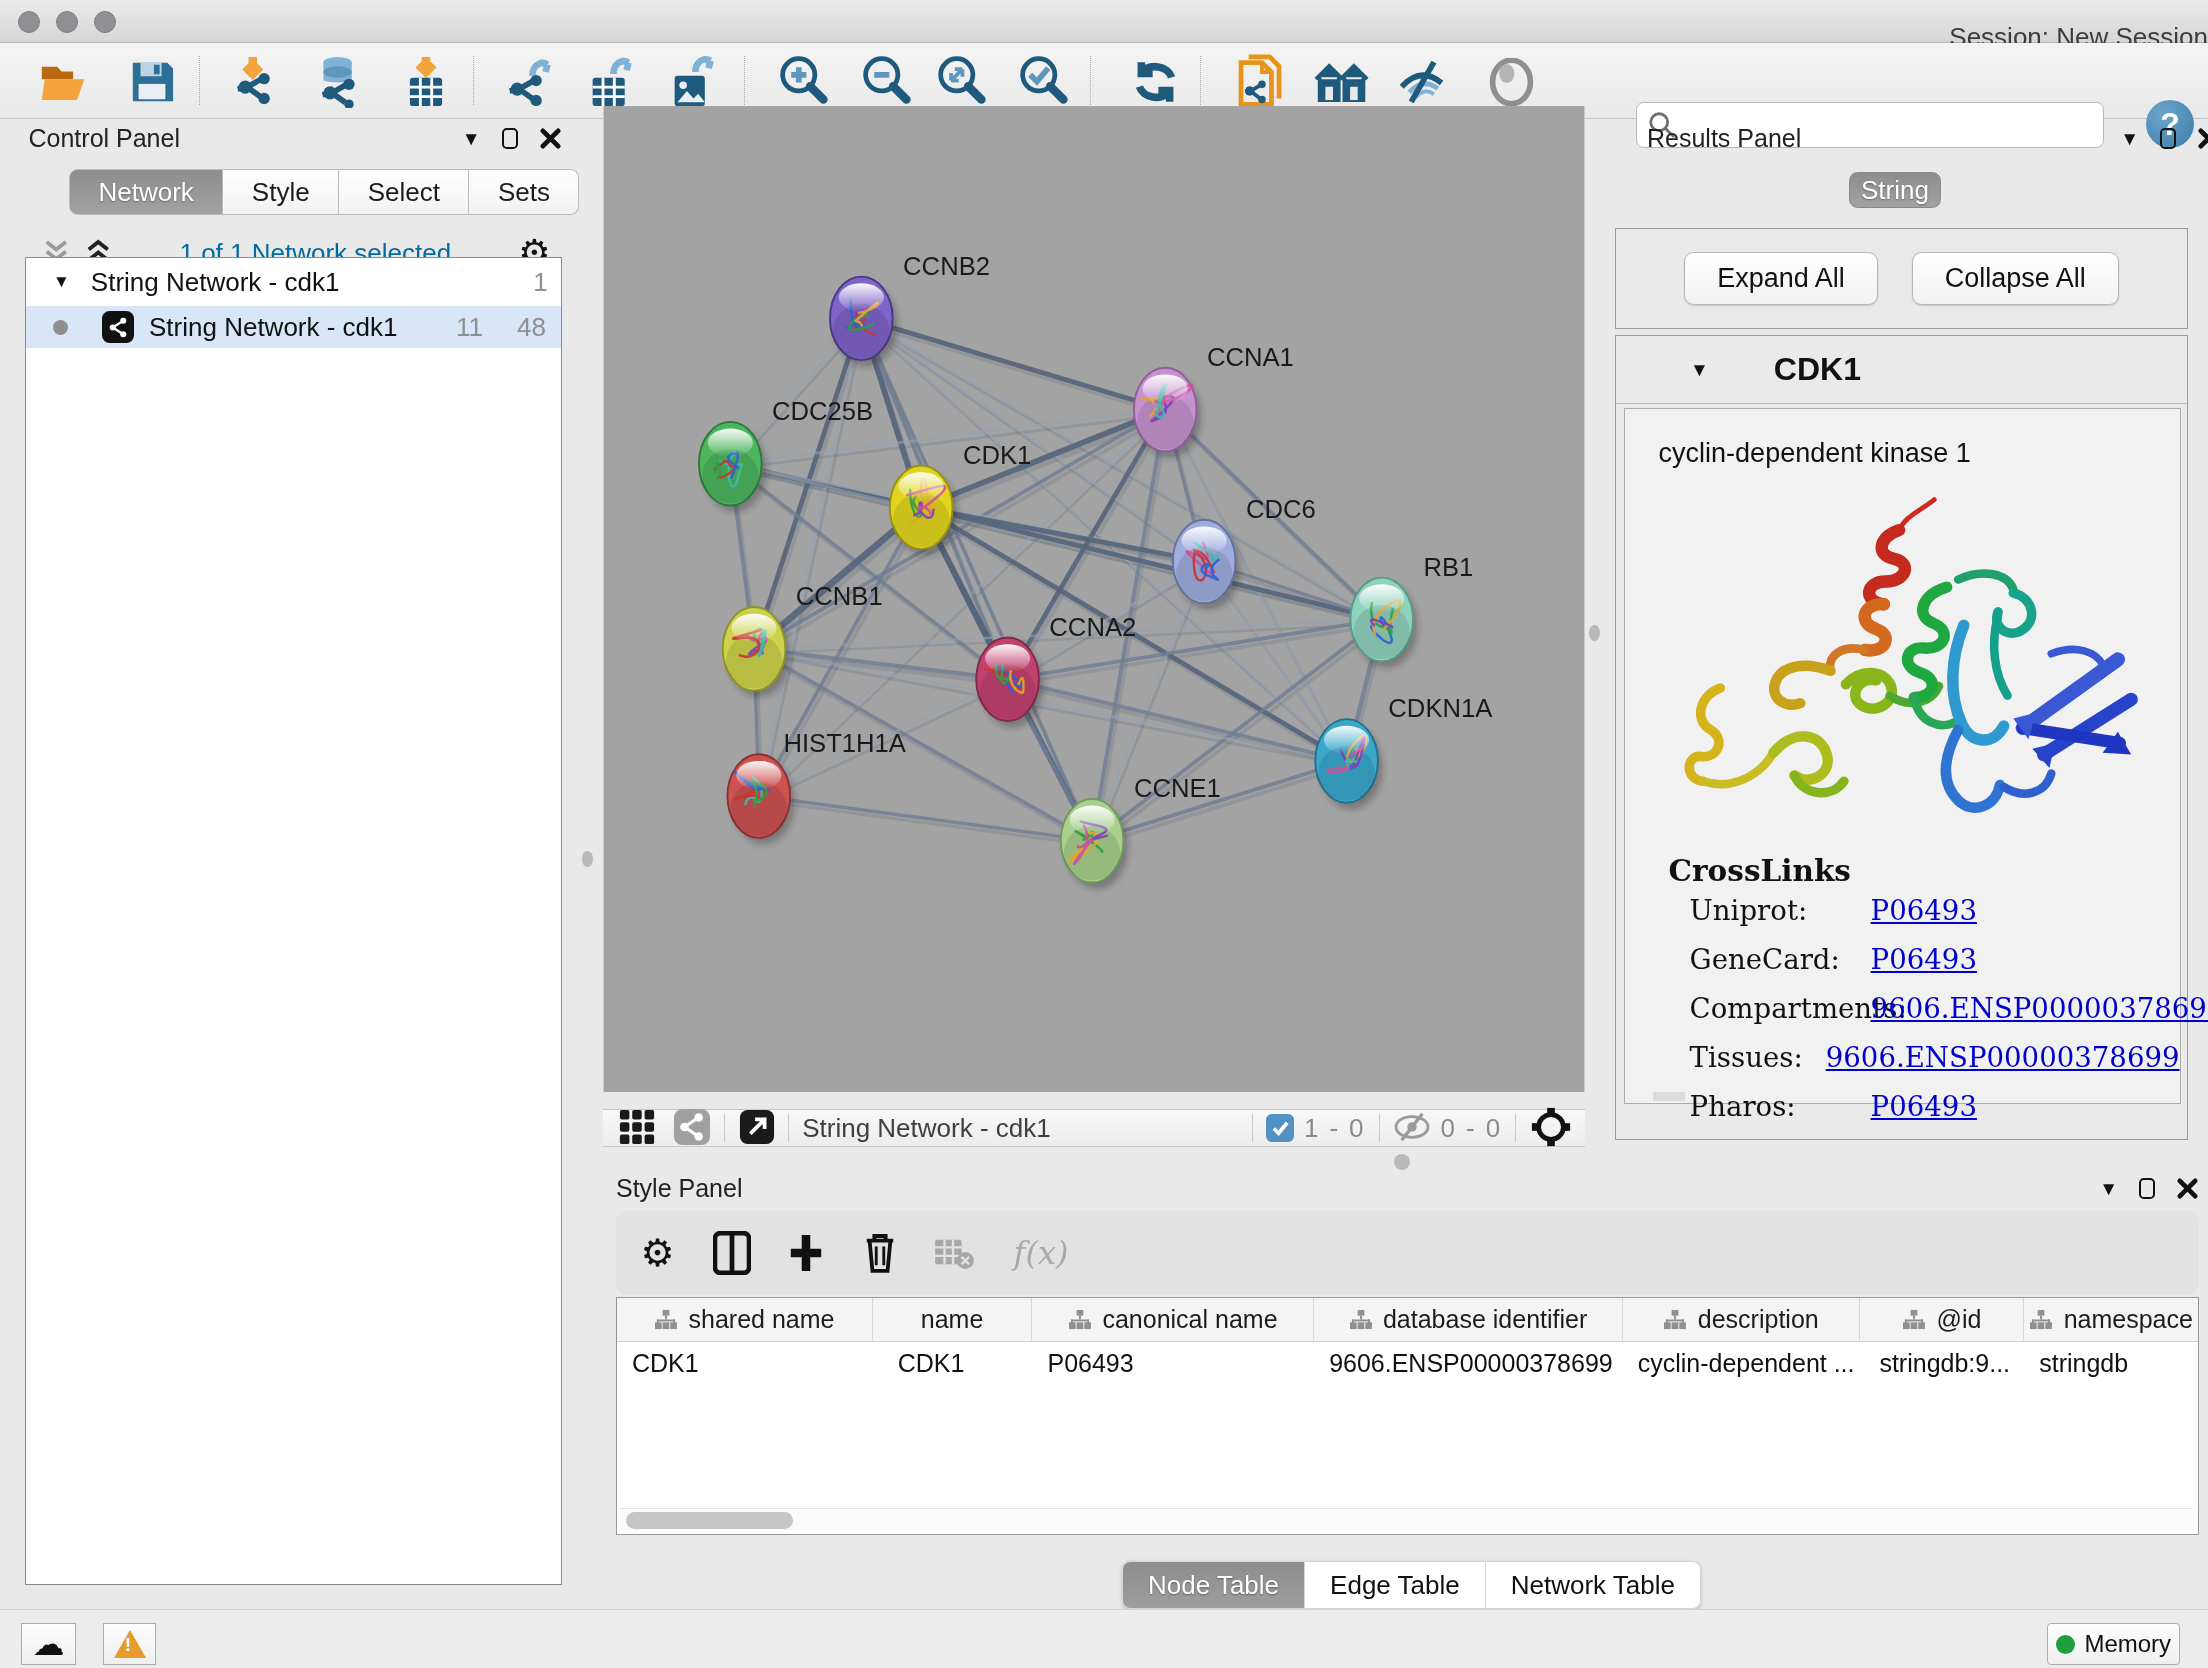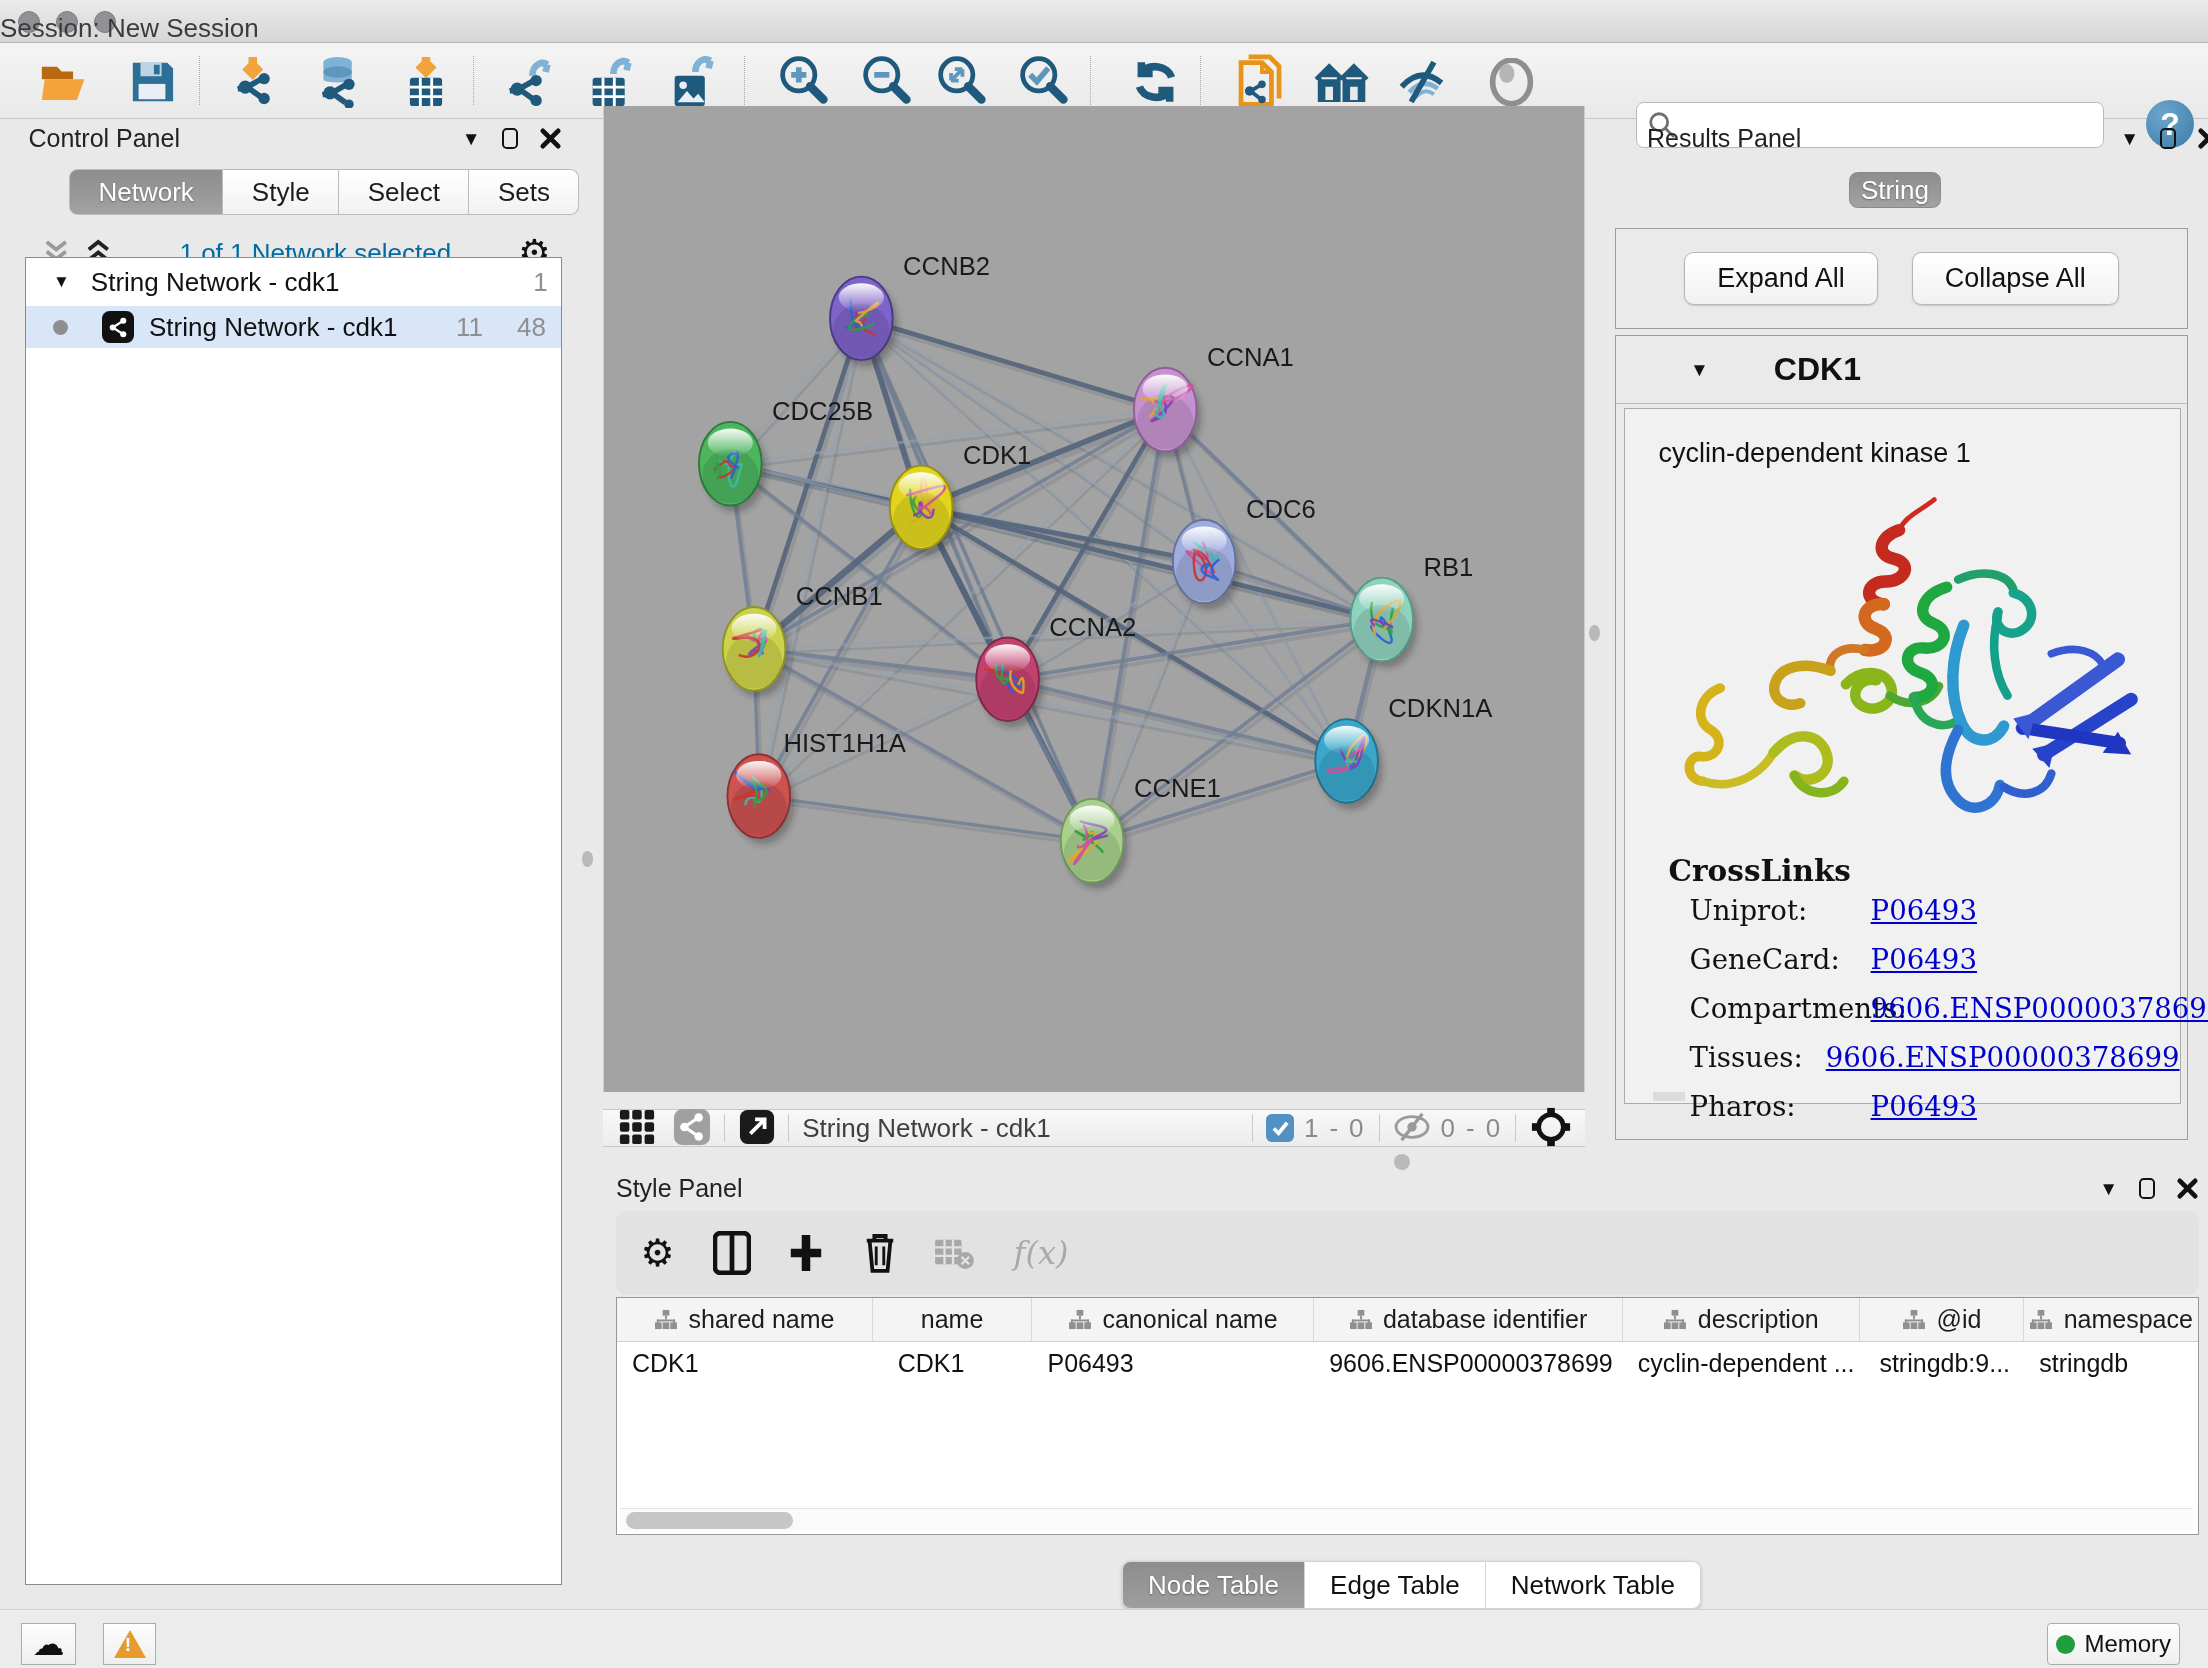--- a/index.html
+++ b/index.html
@@ -5,21 +5,21 @@
   * { margin:0; padding:0; box-sizing:border-box; }
   html,body { width:2208px; height:1668px; overflow:hidden; }
   body { font-family:"Liberation Sans", sans-serif; background:#e9e9e9; -webkit-font-smoothing:antialiased; }
   #app { position:relative; width:2208px; height:1668px; background:#e9e9e9; }
 
   
   .titlebar { position:absolute; left:0; top:0; width:2208px; height:43px;
     background:linear-gradient(#ebebeb,#d6d6d6); border-bottom:1px solid #b2b2b2; }
   .tl-btn { position:absolute; top:10.5px; width:22px; height:22px; border-radius:50%;
     background:#909095; border:1px solid #7c7c81; }
-  .win-title { position:absolute; top:13px; width:100%; text-align:left;
+  .win-title { position:absolute; top:22px; width:100%; text-align:right;
     font-size:26px; color:#3c3c3c; }
 
   
   .toolbar { position:absolute; left:0; top:43px; width:2208px; height:76px;
     background:linear-gradient(#f4f4f4,#e9e9e9); border-bottom:1px solid #c6c6c6; }
   .tb { position:absolute; top:11.4px; width:59px; height:55px; background:none; border:none;
     display:flex; align-items:center; justify-content:center; cursor:pointer; }
   .tbsep { position:absolute; top:13.3px; height:49px; width:0;
     border-left:1.9px dotted #a9a9a9; }
   .searchbox { position:absolute; left:1636px; top:59px; width:468px; height:46px;

